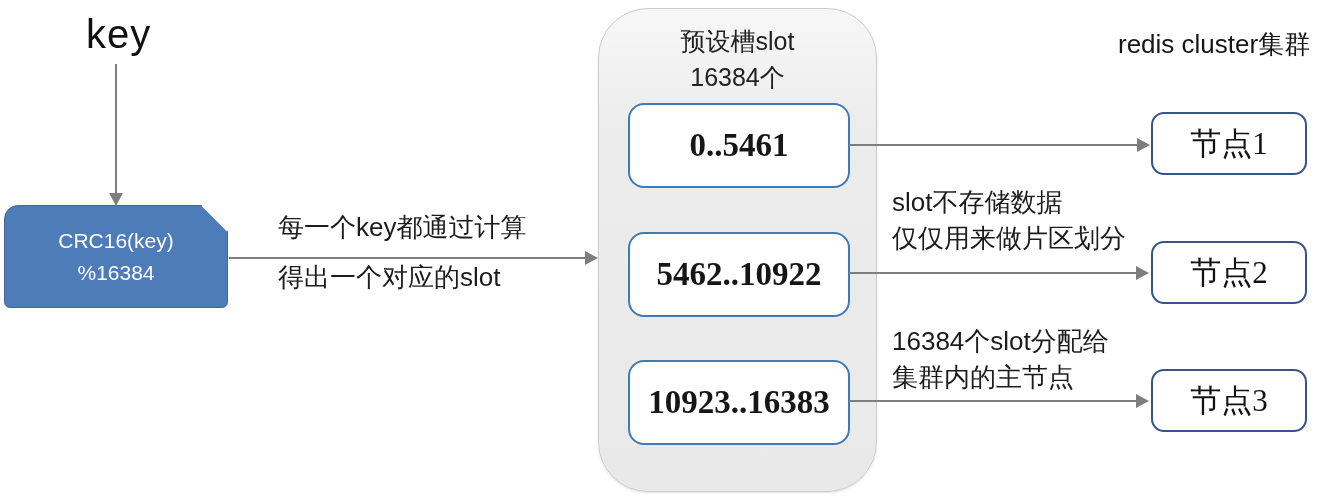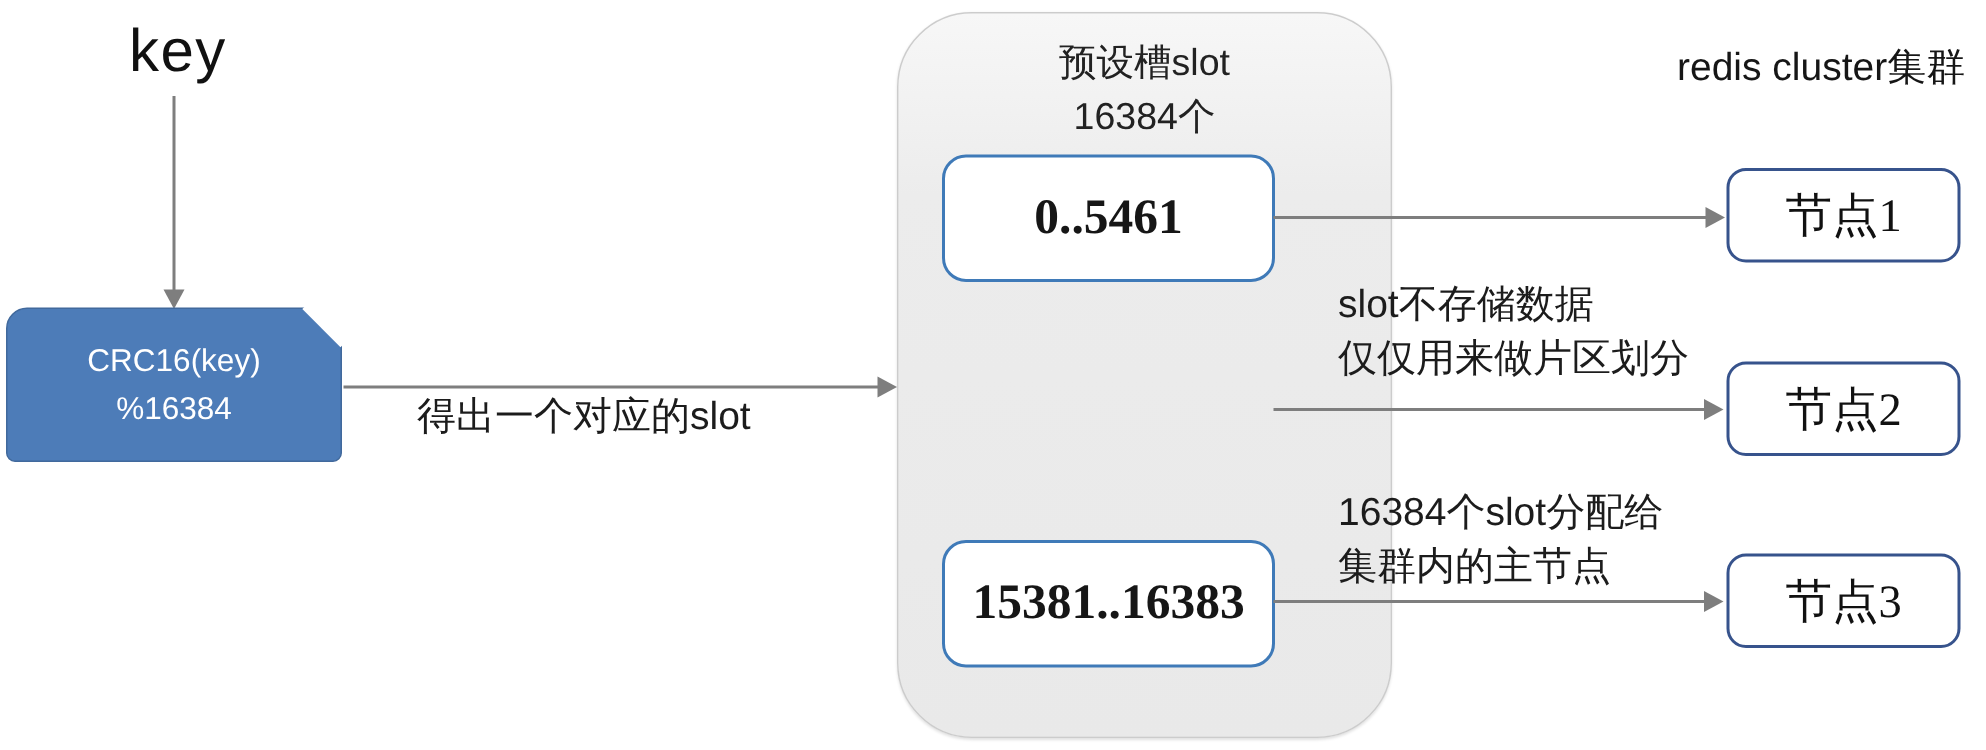--- a/index.html
+++ b/index.html
@@ -21,21 +21,21 @@
     display:flex; flex-direction:column; align-items:center; justify-content:center;
     color:#ffffff; font-size:21px; line-height:1.5; text-align:center;
   }
   .crc-notch {
     position:absolute; top:-18px; right:-18px; width:36px; height:36px;
     background:#ffffff; transform:rotate(45deg);
   }
 
   
   .slot-container {
-    left:598px; top:8px; width:330px; height:484px;
+    left:598px; top:8px; width:279px; height:484px;
     background:linear-gradient(180deg,#f7f7f7 0%, #ececec 25%, #e9e9e9 100%);
     border:1px solid #cccccc; border-radius:50px;
     box-shadow:0 1px 2px rgba(0,0,0,0.12);
   }
   .slot-title { left:0; width:100%; text-align:center; font-size:25px; color:#222; }
   .slot-title.l1 { top:16px; }
   .slot-title.l2 { top:52px; }
   .slot-box {
     left:29px; width:222px; height:85px;
     background:#ffffff; border:2px solid #3f7ab8; border-radius:16px;
@@ -105,27 +105,29 @@
   <div class="abs crc-box">
     <span>CRC16(key)</span>
     <span>%16384</span>
     <span class="crc-notch"></span>
   </div>
 
   <div class="harrow arr-calc">
     <span class="shaft"></span>
     <span class="head"></span>
   </div>
+  <div class="abs note calc-note-1">每一个key都通过计算</div>
   <div class="abs note calc-note-2">得出一个对应的slot</div>
 
   <div class="abs slot-container">
     <div class="abs slot-title l1">预设槽slot</div>
     <div class="abs slot-title l2">16384个</div>
     <div class="abs slot-box s1">0..5461</div>
-    <div class="abs slot-box s3">15381..16383</div>
+    <div class="abs slot-box s2">5462..10922</div>
+    <div class="abs slot-box s3">10923..16383</div>
   </div>
 
   <div class="abs cluster-label">redis cluster集群</div>
 
   <div class="abs note slot-note-1a">slot不存储数据</div>
   <div class="abs note slot-note-1b">仅仅用来做片区划分</div>
   <div class="abs note slot-note-2a">16384个slot分配给</div>
   <div class="abs note slot-note-2b">集群内的主节点</div>
 
   <div class="harrow arr-slot1">

